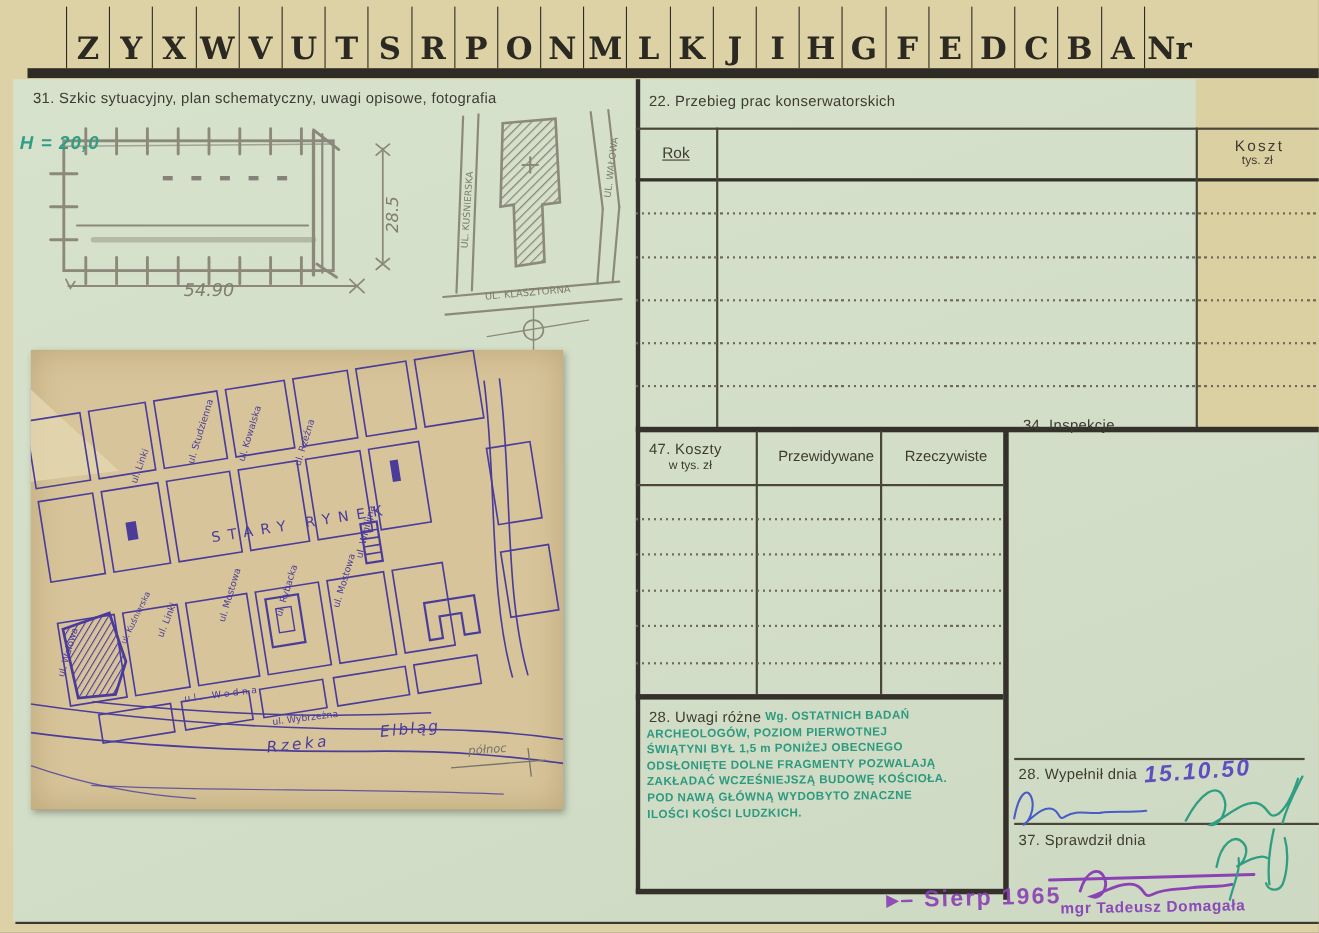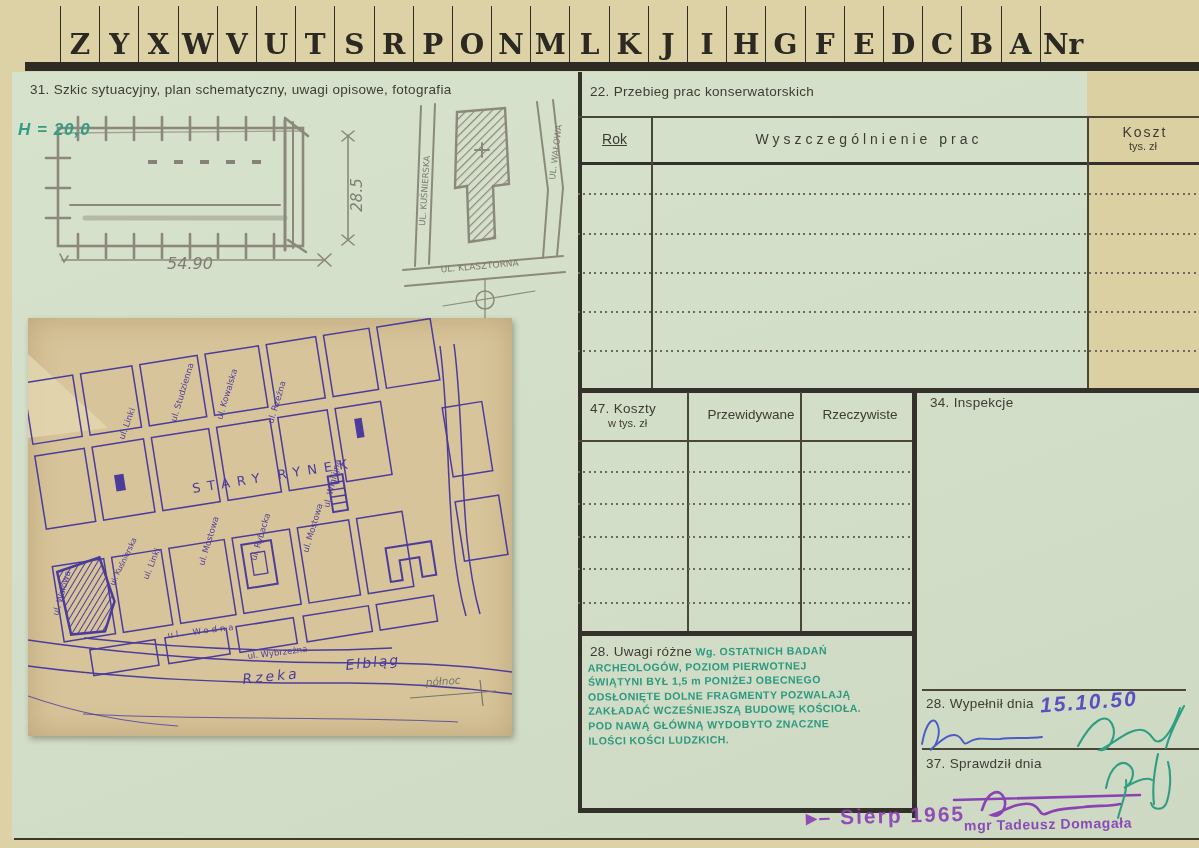--- a/index.html
+++ b/index.html
@@ -260,21 +260,20 @@
   </div>
 
   <div class="vline" style="left:578px;top:72px;width:3.5px;height:740px;"></div>
 
   <div class="ptext t13" style="left:590px;top:84px;">22. Przebieg prac konserwatorskich</div>
   <div class="hline thin" style="left:578px;top:116px;width:621px;height:1.5px;"></div>
   <div class="hline" style="left:578px;top:162px;width:621px;height:2.5px;"></div>
   <div class="vline thin" style="left:651px;top:116px;width:1.5px;height:273px;"></div>
   <div class="vline thin" style="left:1087px;top:116px;width:1.5px;height:273px;"></div>
   <div class="ptext center" style="left:578px;top:131px;width:73px;font-size:14px;text-decoration:underline;">Rok</div>
-  <div class="ptext center" style="left:651px;top:131px;width:436px;font-size:14px;letter-spacing:4px;">Wyszczególnienie prac</div>
   <div class="ptext center" style="left:1087px;top:124px;width:116px;font-size:14px;letter-spacing:2px;">Koszt</div>
   <div class="ptext center" style="left:1087px;top:140px;width:112px;font-size:11px;">tys. zł</div>
   <div class="dotline" style="left:578px;top:193px;width:621px;"></div>
   <div class="dotline" style="left:578px;top:233px;width:621px;"></div>
   <div class="dotline" style="left:578px;top:272px;width:621px;"></div>
   <div class="dotline" style="left:578px;top:311px;width:621px;"></div>
   <div class="dotline" style="left:578px;top:350px;width:621px;"></div>
   <div class="hline" style="left:578px;top:388px;width:621px;height:4.5px;"></div>
 
   <div class="ptext t13" style="left:590px;top:401px;">47. Koszty</div>
@@ -286,21 +285,21 @@
   <div class="vline thin" style="left:800px;top:392px;width:1.5px;height:239px;"></div>
   <div class="dotline" style="left:578px;top:471px;width:334px;"></div>
   <div class="dotline" style="left:578px;top:503px;width:334px;"></div>
   <div class="dotline" style="left:578px;top:536px;width:334px;"></div>
   <div class="dotline" style="left:578px;top:568px;width:334px;"></div>
   <div class="dotline" style="left:578px;top:602px;width:334px;"></div>
   <div class="hline" style="left:578px;top:631px;width:334px;height:5px;"></div>
 
   <div class="vline" style="left:912px;top:390px;width:4.5px;height:428px;"></div>
 
-  <div class="ptext t13" style="left:930px;top:395px;">34. Inspekcje</div>
+  <div class="ptext t13" style="left:930px;top:379px;">34. Inspekcje</div>
 
   <div class="ptext t13" style="left:590px;top:644px;">28. Uwagi różne</div>
   <div class="uwagi">
       <div class="hand-line first">Wg. OSTATNICH BADAŃ</div>
       <div class="hand-line">ARCHEOLOGÓW, POZIOM PIERWOTNEJ</div>
       <div class="hand-line">ŚWIĄTYNI BYŁ 1,5 m PONIŻEJ OBECNEGO</div>
       <div class="hand-line">ODSŁONIĘTE DOLNE FRAGMENTY POZWALAJĄ</div>
       <div class="hand-line">ZAKŁADAĆ WCZEŚNIEJSZĄ BUDOWĘ KOŚCIOŁA.</div>
       <div class="hand-line">POD NAWĄ GŁÓWNĄ WYDOBYTO ZNACZNE</div>
       <div class="hand-line">ILOŚCI KOŚCI LUDZKICH.</div>

